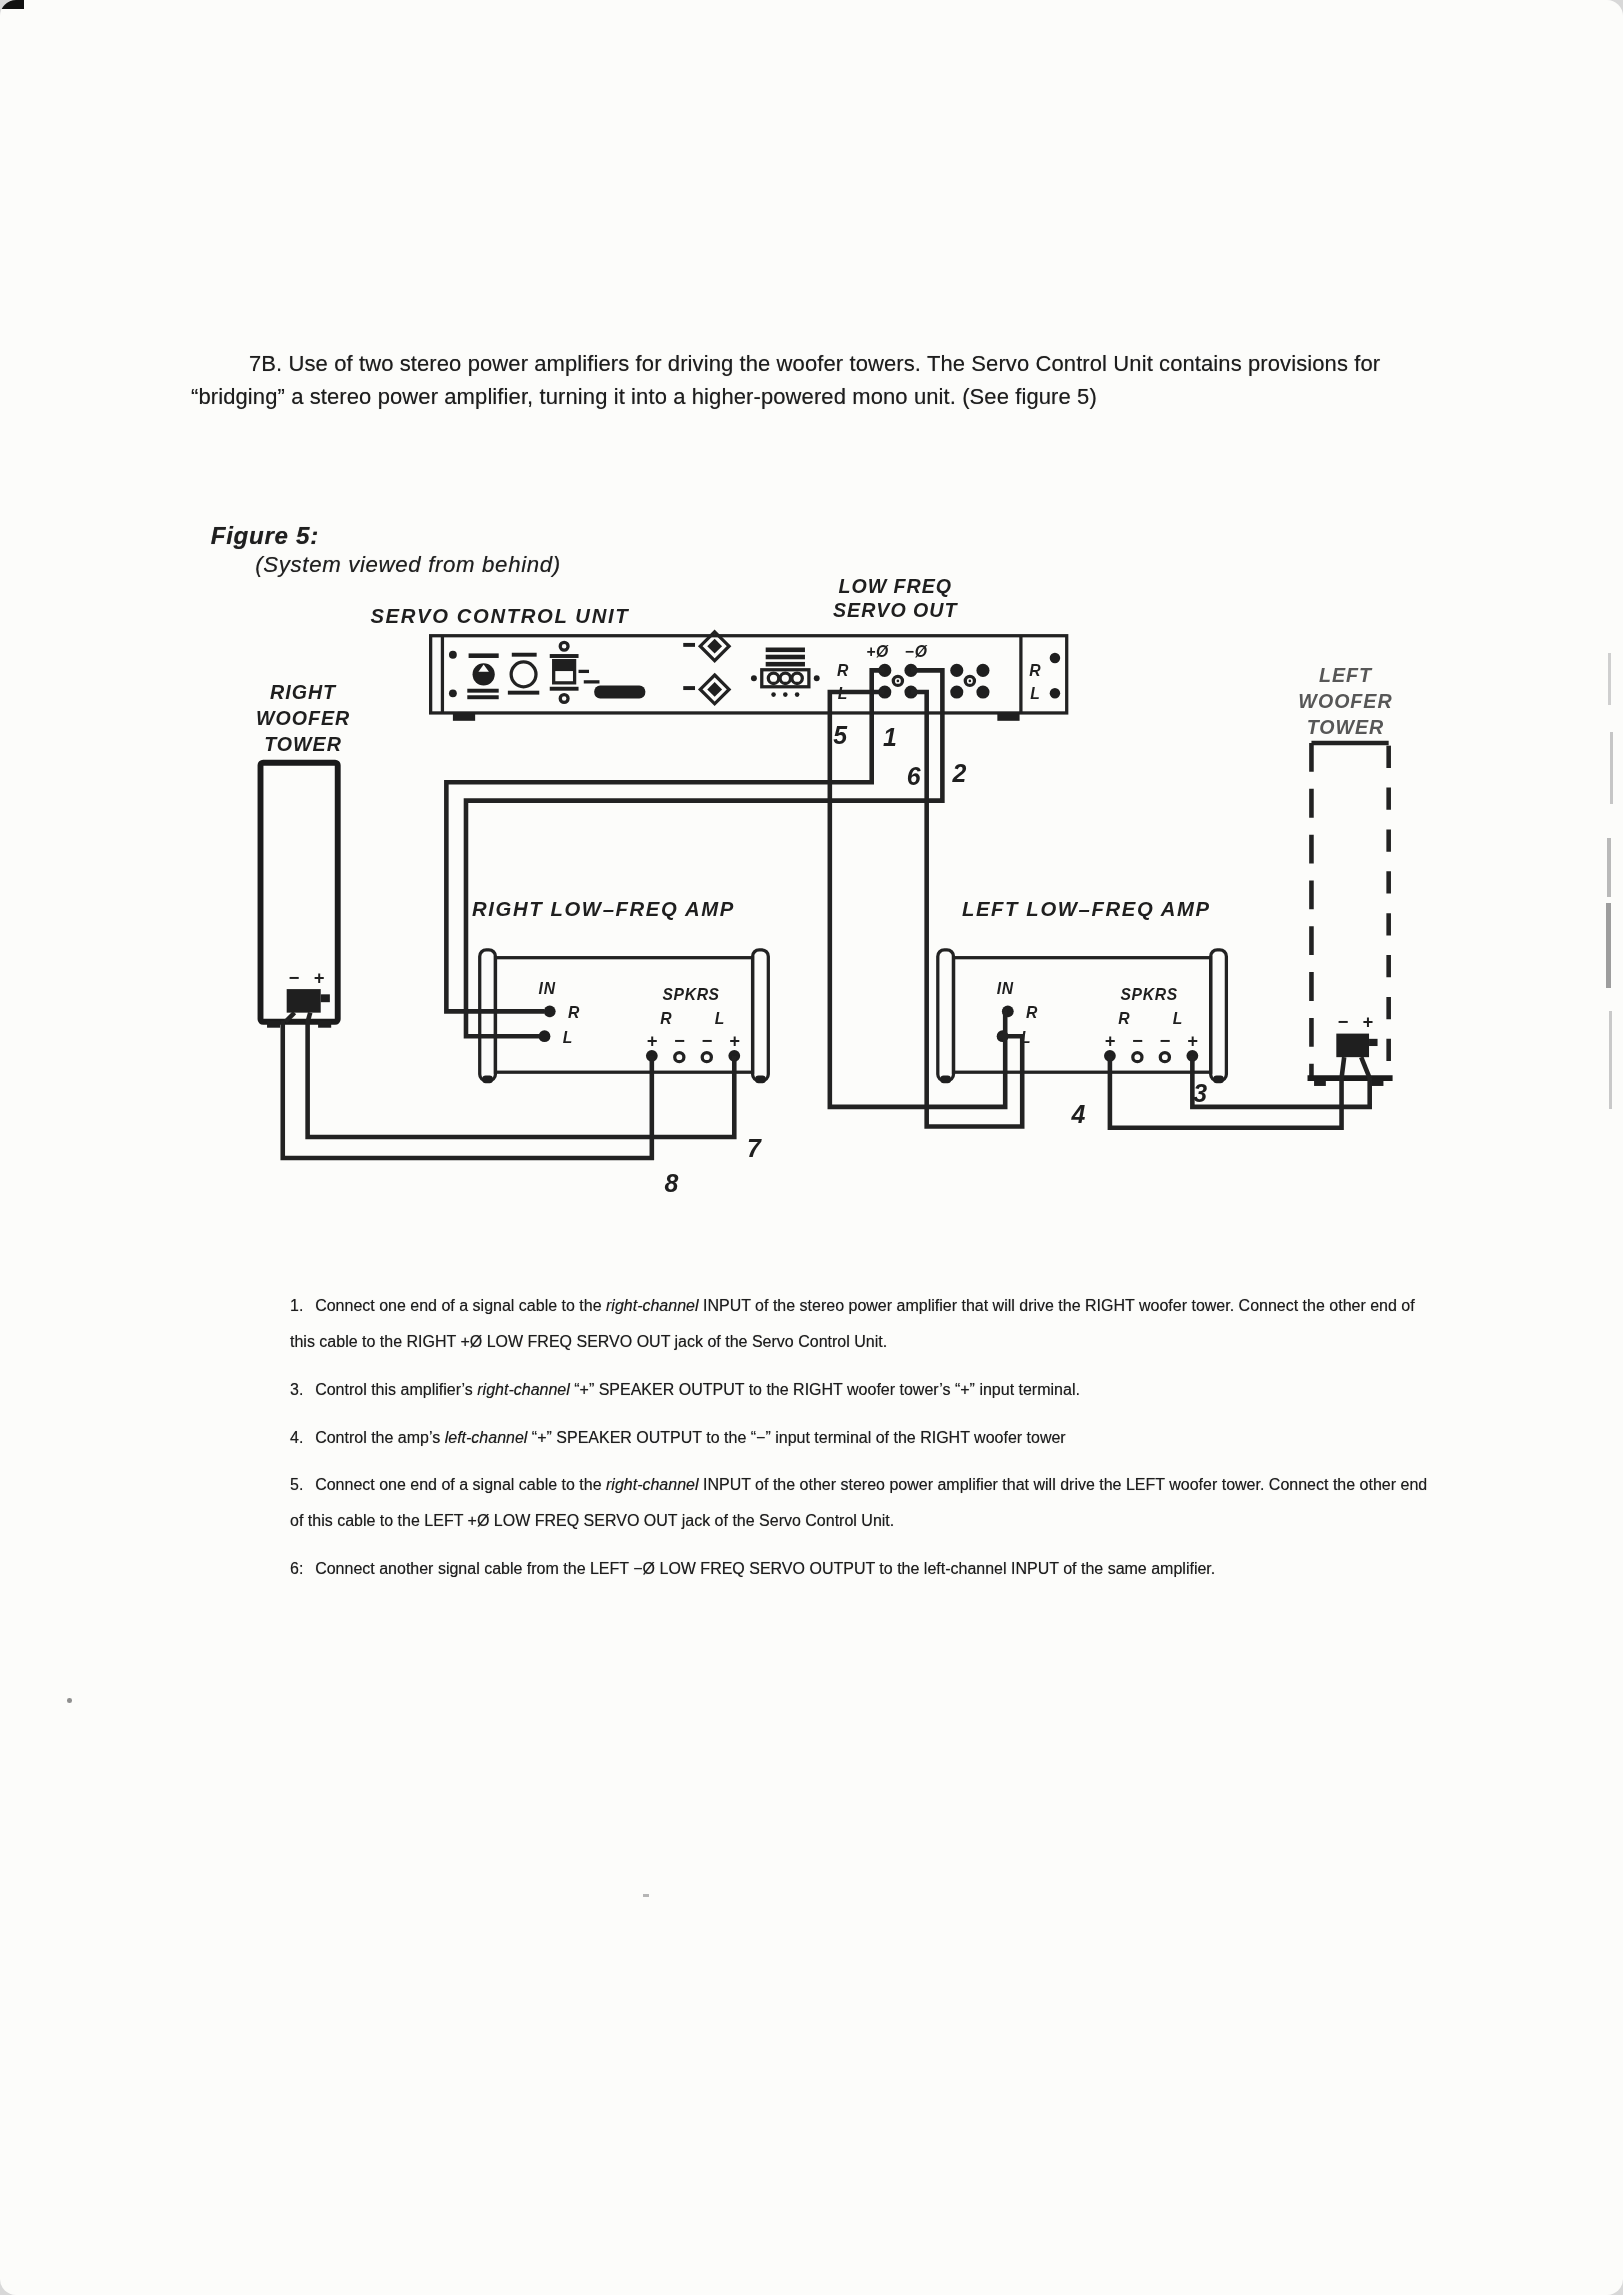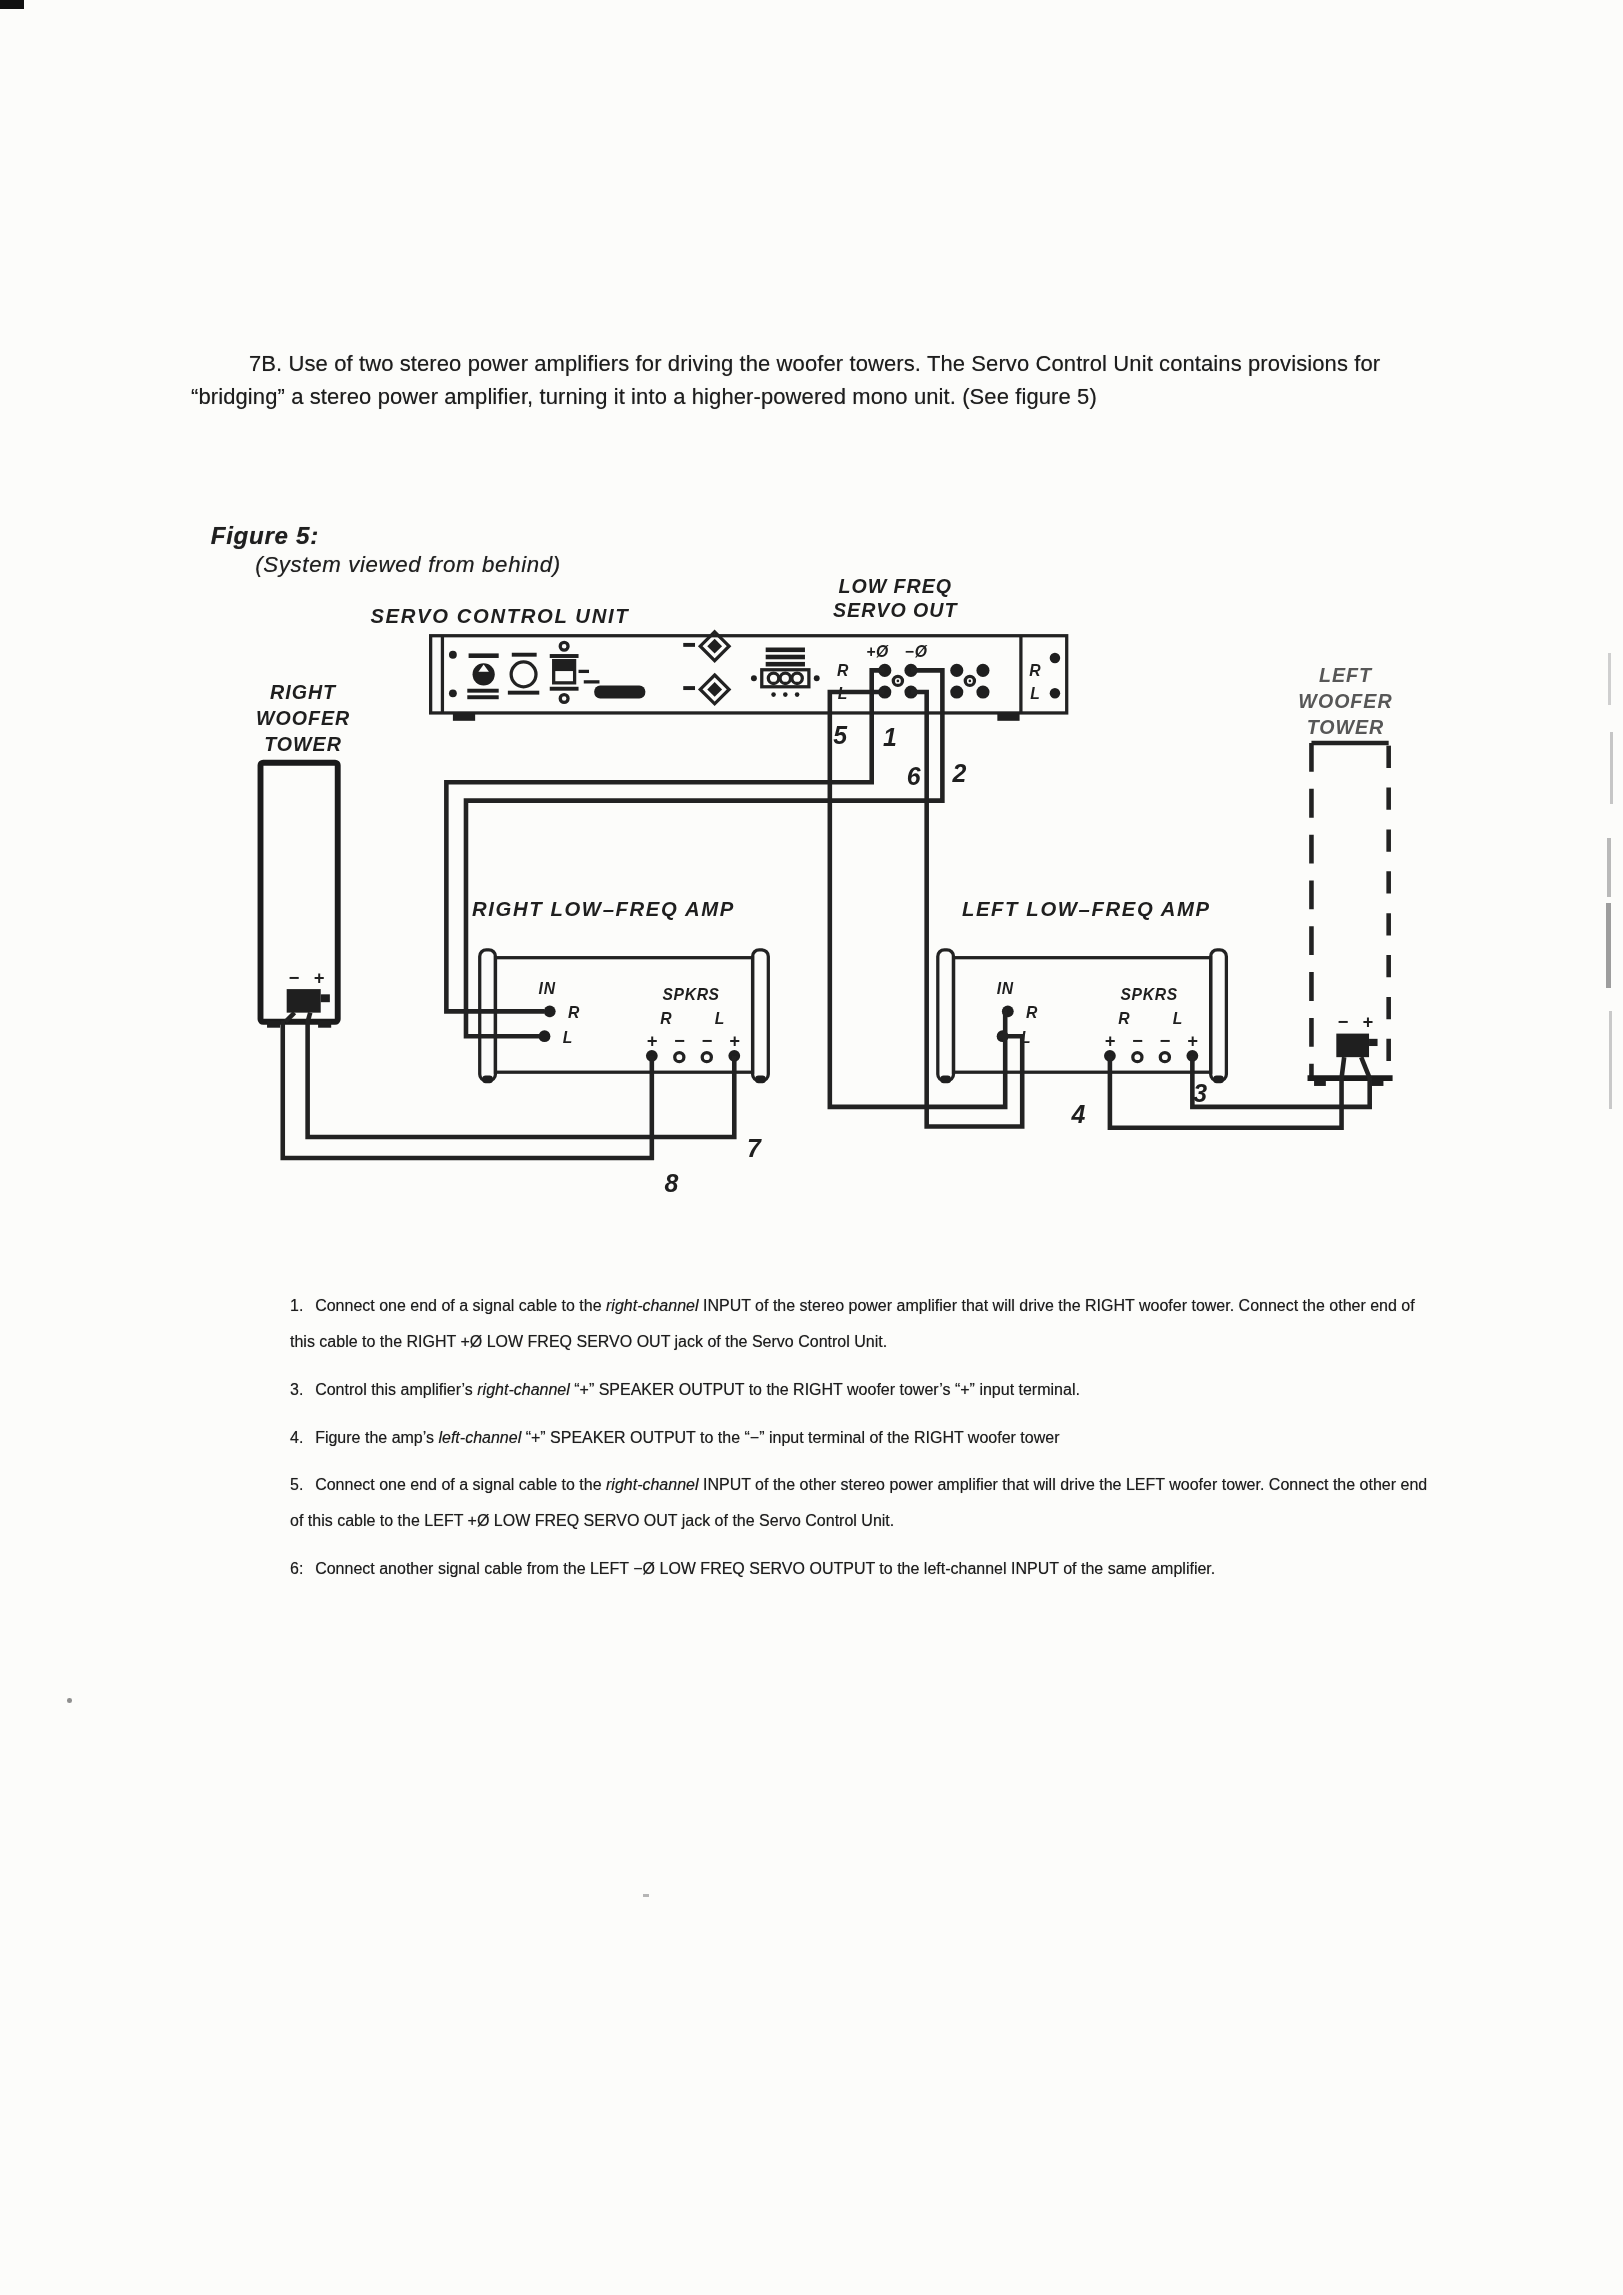--- a/index.html
+++ b/index.html
@@ -1,20 +1,21 @@
 <!DOCTYPE html>
 <html style="font-size:10.5px"><head>
 <meta charset="utf-8">
 <style>
   html,body{margin:0;padding:0;background:#d8d8d8;}
   .page{
     position:relative; width:1623px; height:2295px;
     background:#fcfcfa; overflow:hidden;
     font-family:"Liberation Sans", sans-serif;
     color:#1d1d1d;
+    border-radius:16px;
   }
   
   .ink{ text-shadow:0 0 0.7px rgba(20,20,20,.55); }
 
   
   .intro{
     position:absolute; left:191px; top:325px; width:1247px;
     font-size:22px; line-height:33px; text-indent:58px;
     letter-spacing:0.1px;
   }
@@ -264,19 +265,19 @@
       <text class="dlab cnum" x="1834" y="1684" text-anchor="middle">3</text>
       <text class="dlab cnum" x="1648" y="1716" text-anchor="middle">4</text>
       <text class="dlab cnum" x="1152" y="1768" text-anchor="middle">7</text>
       <text class="dlab cnum" x="1026" y="1822" text-anchor="middle">8</text>
     </g>
   </svg>
 
   <div class="steps ink">
     <p class="step"><span class="num">1.</span><span><span>Connect one end of a signal cable to the </span><span class="it">right-channel</span><span> INPUT of the stereo power amplifier that will drive the RIGHT woofer tower. Connect the other end of this cable to the RIGHT +Ø LOW FREQ SERVO OUT jack of the Servo Control Unit.</span></span></p>
     <p class="step"><span class="num">3.</span><span><span>Control this amplifier’s </span><span class="it">right-channel</span><span> “+” SPEAKER OUTPUT to the RIGHT woofer tower’s “+” input terminal.</span></span></p>
-    <p class="step"><span class="num">4.</span><span><span>Figure the amp’s </span><span class="it">left-channel</span><span> “+” SPEAKER OUTPUT to the “−” input terminal of the RIGHT woofer tower</span></span></p>
+    <p class="step"><span class="num">4.</span><span><span>Control the amp’s </span><span class="it">left-channel</span><span> “+” SPEAKER OUTPUT to the “−” input terminal of the RIGHT woofer tower</span></span></p>
     <p class="step"><span class="num">5.</span><span><span>Connect one end of a signal cable to the </span><span class="it">right-channel</span><span> INPUT of the other stereo power amplifier that will drive the LEFT woofer tower. Connect the other end of this cable to the LEFT +Ø LOW FREQ SERVO OUT jack of the Servo Control Unit.</span></span></p>
     <p class="step"><span class="num">6:</span><span><span>Connect another signal cable from the LEFT −Ø LOW FREQ SERVO OUTPUT to the left-channel INPUT of the same amplifier.</span></span></p>
   </div>
 
 </div>
 
 
 </body></html>

